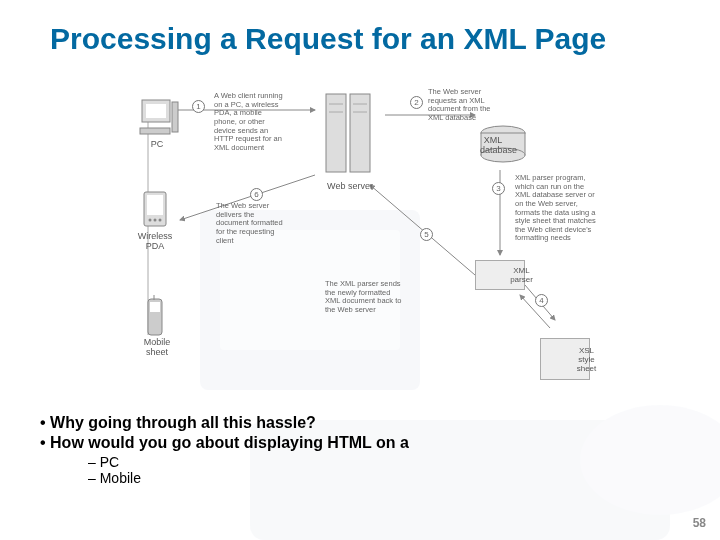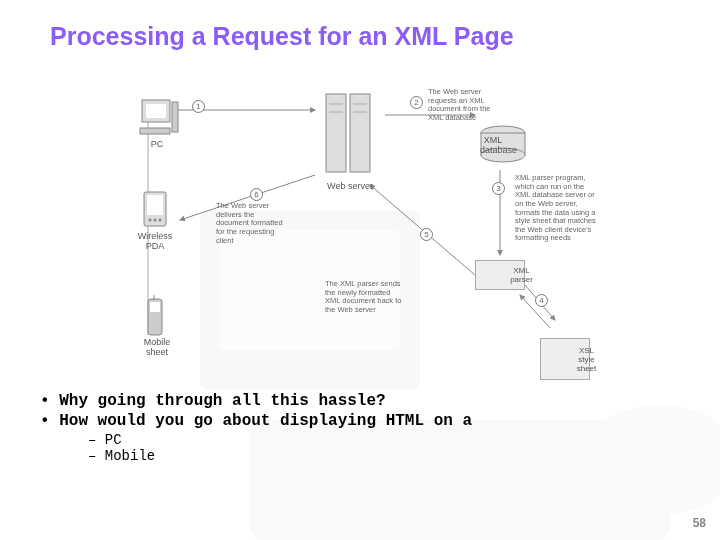--- a/index.html
+++ b/index.html
@@ -18,23 +18,23 @@
     width: 560px;
     height: 360px;
     opacity: 0.14;
     z-index: 0;
   }
   .bg svg { width: 100%; height: 100%; }
   .title {
     position: absolute;
     top: 22px;
     left: 50px;
-    font-size: 25px;
+    font-size: 30px;
     font-weight: bold;
-    color: #8b5cf6;
+    color: #0369a1;
     z-index: 2;
   }
   .diagram {
     position: absolute;
     top: 70px;
     left: 120px;
     width: 480px;
     height: 300px;
     z-index: 2;
   }
@@ -62,27 +62,26 @@
     color: #666;
     text-align: center;
     line-height: 12px;
     background: #fff;
   }
   .device {
     position: absolute;
   }
   .bullets {
     position: absolute;
-    top: 392px;
+    top: 414px;
     left: 40px;
     z-index: 3;
     font-size: 16px;
     font-weight: bold;
     color: #000;
-    font-family: Liberation Mono, monospace;
   }
   .bullets ul { list-style: none; }
   .bullets .b1 { margin-bottom: 2px; }
   .bullets .b1::before { content: "•  "; }
   .bullets .sub { margin-left: 48px; font-size: 14px; font-weight: normal; }
   .bullets .sub::before { content: "–  "; }
   .page-num {
     position: absolute;
     bottom: 10px;
     right: 14px;
@@ -199,20 +198,21 @@
 
   <div class="box" style="left:420px;top:268px;width:50px;height:42px">XSL style sheet</div>
 
   <div class="step-circle" style="left:72px;top:30px">1</div>
   <div class="step-circle" style="left:290px;top:26px">2</div>
   <div class="step-circle" style="left:372px;top:112px">3</div>
   <div class="step-circle" style="left:415px;top:224px">4</div>
   <div class="step-circle" style="left:300px;top:158px">5</div>
   <div class="step-circle" style="left:130px;top:118px">6</div>
 
+  <div class="caption" style="left:94px;top:22px">A Web client running on a PC, a wireless PDA, a mobile phone, or other device sends an HTTP request for an XML document</div>
   <div class="caption" style="left:395px;top:104px;width:82px">XML parser program, which can run on the XML database server or on the Web server, formats the data using a style sheet that matches the Web client device's formatting needs</div>
   <div class="caption" style="left:308px;top:18px;width:70px">The Web server requests an XML document from the XML database</div>
   <div class="caption" style="left:205px;top:210px;width:78px">The XML parser sends the newly formatted XML document back to the Web server</div>
   <div class="caption" style="left:96px;top:132px;width:70px">The Web server delivers the document formatted for the requesting client</div>
 </div>
 
 <div class="bullets">
   <ul>
     <li class="b1">Why going through all this hassle?</li>
     <li class="b1">How would you go about displaying HTML on a</li>

